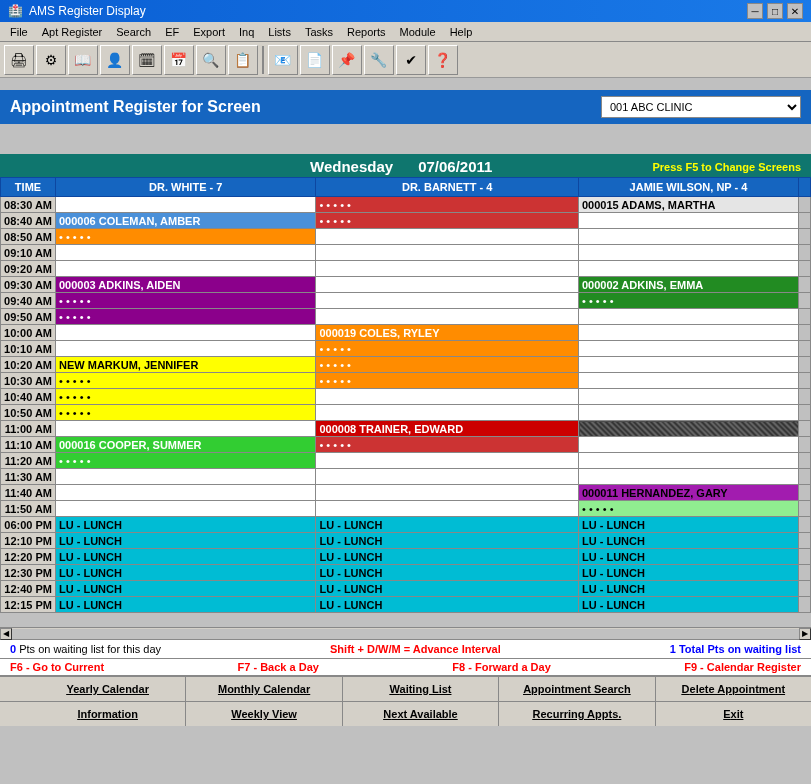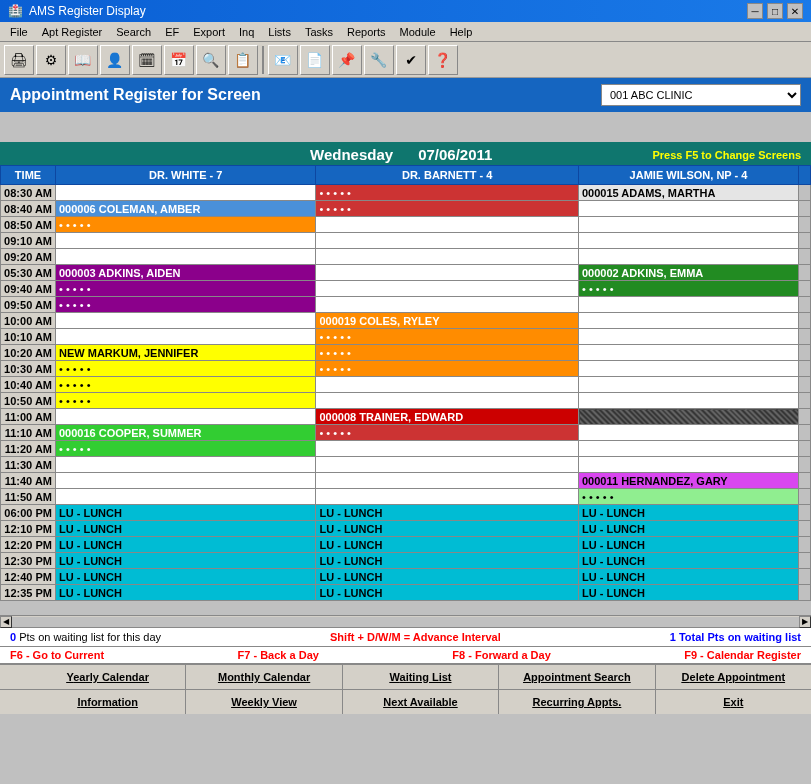--- a/index.html
+++ b/index.html
@@ -62,20 +62,21 @@
     }
     .toolbar-separator { width: 2px; height: 28px; background: #888; margin: 0 2px; }
     
     
     .app-header {
       background: #1565c0;
       padding: 6px 10px;
       display: flex;
       align-items: center;
       justify-content: space-between;
+      margin-top: 12px;
     }
     .app-header-title {
       color: white;
       font-size: 16px;
       font-weight: bold;
     }
     .clinic-dropdown {
       display: flex;
       align-items: center;
       gap: 4px;
@@ -307,21 +308,21 @@
           <td style="background: rgb(192, 192, 192); border-left: 1px solid rgb(136, 136, 136); width: 12px; padding: 0px;"></td>
         </tr>
         <tr>
           <td class="time-cell">09:20 AM</td>
           <td style="background: white;"></td>
           <td style="background: white;"></td>
           <td style="background: white;"></td>
           <td style="background: rgb(192, 192, 192); border-left: 1px solid rgb(136, 136, 136); width: 12px; padding: 0px;"></td>
         </tr>
         <tr>
-          <td class="time-cell">05:30 AM</td>
+          <td class="time-cell">09:30 AM</td>
           <td style="background: rgb(139, 0, 139); color: white; font-weight: bold;">000003  ADKINS, AIDEN</td>
           <td style="background: white;"></td>
           <td style="background: rgb(34, 139, 34); color: white; font-weight: bold;">000002  ADKINS, EMMA</td>
           <td style="background: rgb(192, 192, 192); border-left: 1px solid rgb(136, 136, 136); width: 12px; padding: 0px;"></td>
         </tr>
         <tr>
           <td class="time-cell">09:40 AM</td>
           <td style="background: rgb(139, 0, 139); color: white;">• • • • •</td>
           <td style="background: white;"></td>
           <td style="background: rgb(34, 139, 34); color: white;">• • • • •</td>
@@ -401,21 +402,21 @@
           <td class="time-cell">11:30 AM</td>
           <td style="background: white;"></td>
           <td style="background: white;"></td>
           <td style="background: white;"></td>
           <td style="background: rgb(192, 192, 192); border-left: 1px solid rgb(136, 136, 136); width: 12px; padding: 0px;"></td>
         </tr>
         <tr>
           <td class="time-cell">11:40 AM</td>
           <td style="background: white;"></td>
           <td style="background: white;"></td>
-          <td style="background: #d946ef; color: black; font-weight: bold; margin-left: 21px;">000011  HERNANDEZ, GARY</td>
+          <td style="background: #a21caf; color: black; font-weight: bold; margin-left: 21px;">000011  HERNANDEZ, GARY</td>
           <td style="background: rgb(192, 192, 192); border-left: 1px solid rgb(136, 136, 136); width: 12px; padding: 0px;"></td>
         </tr>
         <tr>
           <td class="time-cell">11:50 AM</td>
           <td style="background: white;"></td>
           <td style="background: white;"></td>
           <td style="background: rgb(144, 238, 144); color: black;">• • • • •</td>
           <td style="background: rgb(192, 192, 192); border-left: 1px solid rgb(136, 136, 136); width: 12px; padding: 0px;"></td>
         </tr>
         <tr>
@@ -447,21 +448,21 @@
           <td style="background: rgb(192, 192, 192); border-left: 1px solid rgb(136, 136, 136); width: 12px; padding: 0px;"></td>
         </tr>
         <tr>
           <td class="time-cell">12:40 PM</td>
           <td style="background: rgb(0, 188, 212); color: black; font-weight: bold;">LU - LUNCH</td>
           <td style="background: rgb(0, 188, 212); color: black; font-weight: bold;">LU - LUNCH</td>
           <td style="background: rgb(0, 188, 212); color: black; font-weight: bold;">LU - LUNCH</td>
           <td style="background: rgb(192, 192, 192); border-left: 1px solid rgb(136, 136, 136); width: 12px; padding: 0px;"></td>
         </tr>
         <tr>
-          <td class="time-cell">12:35 PM</td>
+          <td class="time-cell">12:15 PM</td>
           <td style="background: rgb(0, 188, 212); color: black; font-weight: bold;">LU - LUNCH</td>
           <td style="background: rgb(0, 188, 212); color: black; font-weight: bold;">LU - LUNCH</td>
           <td style="background: rgb(0, 188, 212); color: black; font-weight: bold;">LU - LUNCH</td>
           <td style="background: rgb(192, 192, 192); border-left: 1px solid rgb(136, 136, 136); width: 12px; padding: 0px;"></td>
         </tr>
       </tbody>
   </table>
 </div>
 
 <div style="background:#d4d0c8; height:12px; border-top:1px solid #888; display:flex; align-items:center; position:relative;">

